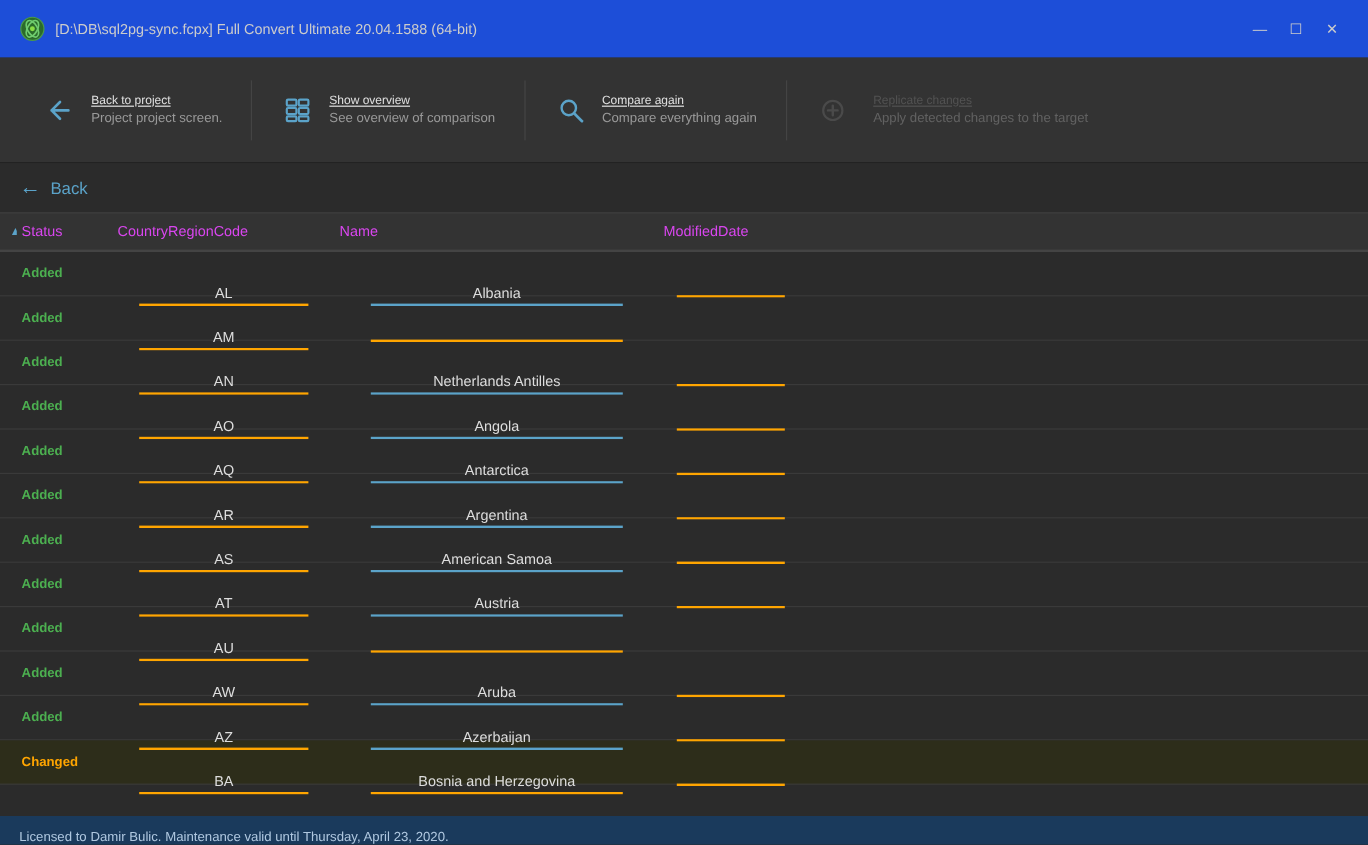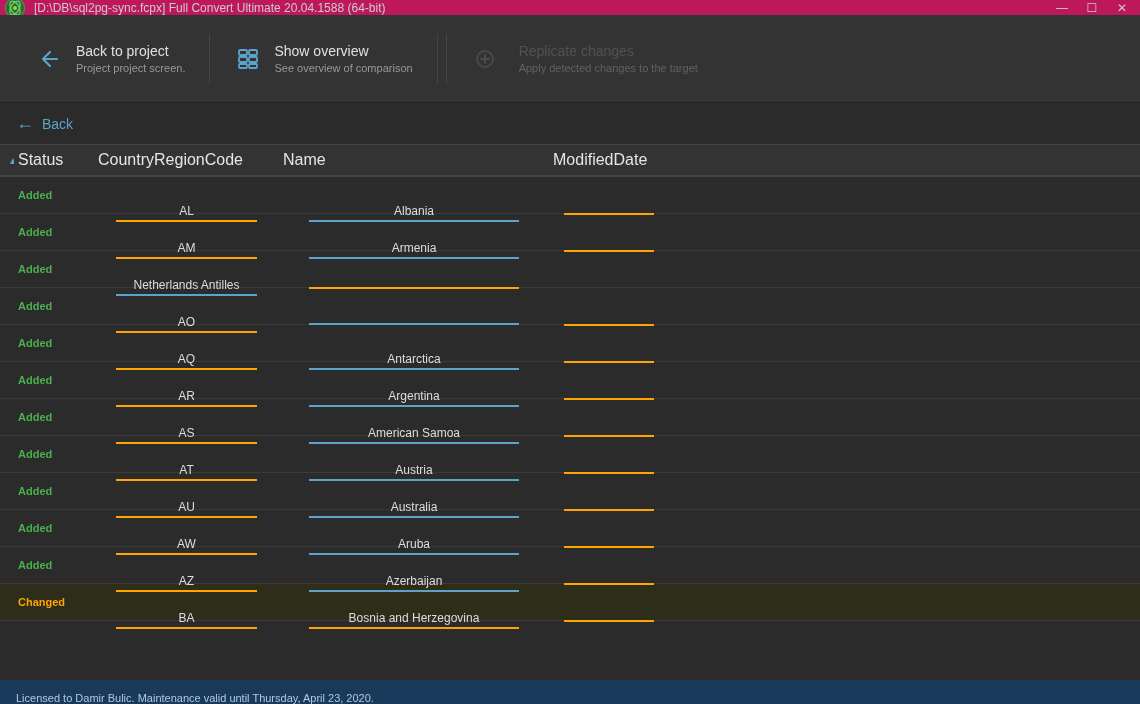--- a/index.html
+++ b/index.html
@@ -9,26 +9,26 @@
       background: #2b2b2b;
       font-family: 'Segoe UI', Arial, sans-serif;
       color: #ccc;
       overflow: hidden;
       display: flex;
       flex-direction: column;
     }
 
     
     .title-bar {
-      background: #be185d;
-      height: 15px;
+      background: #1d4ed8;
+      height: 48px;
       display: flex;
       align-items: center;
       justify-content: space-between;
-      padding: 0 4px;
+      padding: 0 16px;
       flex-shrink: 0;
     }
     .title-bar-left {
       display: flex;
       align-items: center;
       gap: 8px;
     }
     .title-bar-logo {
       width: 22px;
       height: 22px;
@@ -84,23 +84,24 @@
       font-size: 22px;
       flex-shrink: 0;
       display: flex;
       align-items: center;
       justify-content: center;
       width: 28px;
     }
     .toolbar-icon.disabled-icon { color: #666; }
     .toolbar-text { display: flex; flex-direction: column; gap: 3px; }
     .toolbar-title {
-      font-size: 14px;
+      font-size: 10px;
       color: #e0e0e0;
       font-weight: 500;
+      text-decoration: underline;
     }
     .toolbar-subtitle {
       font-size: 11px;
       color: #999;
     }
     .toolbar-divider {
       width: 1px;
       height: 50px;
       background: #444;
       margin: 0 4px;
@@ -143,22 +144,22 @@
     .table-header {
       display: grid;
       grid-template-columns: 10px 80px 185px 270px 120px 1fr;
       background: #333;
       border-bottom: 2px solid #444;
       height: 32px;
       align-items: center;
       padding: 0 0 0 4px;
     }
     .th {
-      font-size: 16px;
-      color: #e5e5e5;
+      font-size: 12px;
+      color: #d946ef;
       padding: 0 4px;
       white-space: nowrap;
       overflow: hidden;
     }
     .sort-indicator {
       color: #5ba3c9;
       font-size: 10px;
     }
     .table-body {
       overflow-y: auto;
@@ -284,20 +285,32 @@
         <rect x="13" y="17" width="8" height="4" rx="1" stroke="#5ba3c9" stroke-width="1.8" fill="none"></rect>
       </svg>
     </div>
     <div class="toolbar-text">
       <span class="toolbar-title">Show overview</span>
       <span class="toolbar-subtitle">See overview of comparison</span>
     </div>
   </div>
   <div class="toolbar-divider"></div>
 
+  <div class="toolbar-item">
+    <div class="toolbar-icon">
+      <svg width="24" height="24" viewBox="0 0 24 24" fill="none">
+        <circle cx="10" cy="10" r="6" stroke="#5ba3c9" stroke-width="2"></circle>
+        <path d="M15 15L21 21" stroke="#5ba3c9" stroke-width="2.2" stroke-linecap="round"></path>
+      </svg>
+    </div>
+    <div class="toolbar-text">
+      <span class="toolbar-title">Compare again</span>
+      <span class="toolbar-subtitle">Compare everything again</span>
+    </div>
+  </div>
   <div class="toolbar-divider"></div>
 
   <div class="toolbar-item disabled">
     <div class="toolbar-icon disabled-icon">
       <svg width="24" height="24" viewBox="0 0 24 24" fill="none">
         <circle cx="12" cy="12" r="8" stroke="#666" stroke-width="1.8" fill="none"></circle>
         <path d="M12 8v8M8 12h8" stroke="#666" stroke-width="2" stroke-linecap="round"></path>
       </svg>
     </div>
     <div class="toolbar-text">
@@ -351,35 +364,35 @@
           <div class="td"></div>
           <div class="td td-status-added">Added</div>
           <div class="td">
             <div class="cell-with-bar">
               <div class="cell-text">AM</div>
               <div class="cell-bar"></div>
             </div>
           </div>
           <div class="td">
             <div class="cell-with-bar">
-              <div class="cell-text">Armenia</div>
-              <div class="cell-bar-blue"></div>
-            </div>
-          </div>
-          <div class="td">
-            <div class="cell-with-bar">
-              <div class="cell-text"></div>
-              <div class="cell-bar"></div>
-            </div>
-          </div>
-          <div class="td"></div>
-        </div>
-        <div class="table-row">
-          <div class="td"></div>
-          <div class="td td-status-added">Added</div>
+              <div class="cell-text"></div>
+              <div class="cell-bar"></div>
+            </div>
+          </div>
+          <div class="td"></div>
+        </div>
+        <div class="table-row">
+          <div class="td"></div>
+          <div class="td td-status-added">Added</div>
+          <div class="td">
+            <div class="cell-with-bar">
+              <div class="cell-text">AN</div>
+              <div class="cell-bar"></div>
+            </div>
+          </div>
           <div class="td">
             <div class="cell-with-bar">
               <div class="cell-text">Netherlands Antilles</div>
               <div class="cell-bar-blue"></div>
             </div>
           </div>
           <div class="td">
             <div class="cell-with-bar">
               <div class="cell-text"></div>
               <div class="cell-bar"></div>
@@ -391,20 +404,21 @@
           <div class="td"></div>
           <div class="td td-status-added">Added</div>
           <div class="td">
             <div class="cell-with-bar">
               <div class="cell-text">AO</div>
               <div class="cell-bar"></div>
             </div>
           </div>
           <div class="td">
             <div class="cell-with-bar">
+              <div class="cell-text">Angola</div>
               <div class="cell-bar-blue"></div>
             </div>
           </div>
           <div class="td">
             <div class="cell-with-bar">
               <div class="cell-text"></div>
               <div class="cell-bar"></div>
             </div>
           </div>
           <div class="td"></div>
@@ -501,26 +515,20 @@
           </div>
           <div class="td"></div>
         </div>
         <div class="table-row">
           <div class="td"></div>
           <div class="td td-status-added">Added</div>
           <div class="td">
             <div class="cell-with-bar">
               <div class="cell-text">AU</div>
               <div class="cell-bar"></div>
-            </div>
-          </div>
-          <div class="td">
-            <div class="cell-with-bar">
-              <div class="cell-text">Australia</div>
-              <div class="cell-bar-blue"></div>
             </div>
           </div>
           <div class="td">
             <div class="cell-with-bar">
               <div class="cell-text"></div>
               <div class="cell-bar"></div>
             </div>
           </div>
           <div class="td"></div>
         </div>

